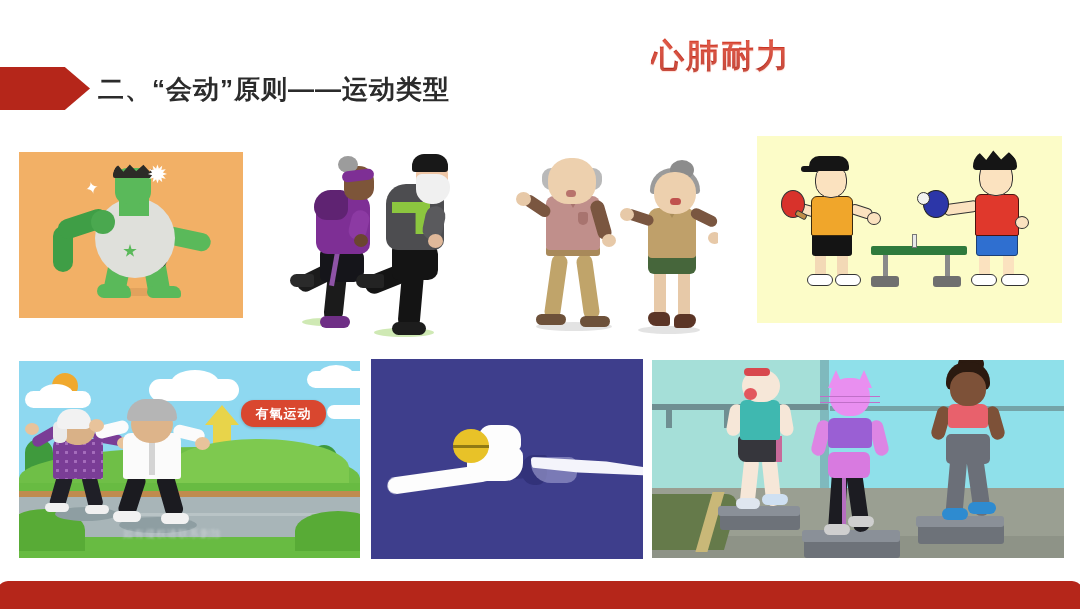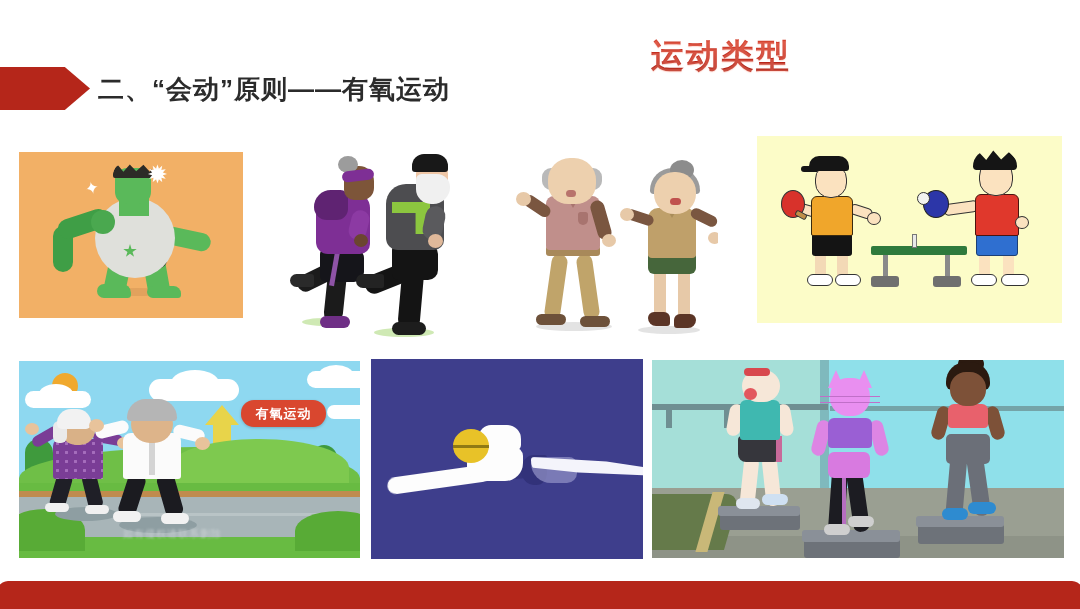--- a/index.html
+++ b/index.html
@@ -340,22 +340,22 @@
   .c3-armL  { left:282px; top:46px;  width:14px; height:34px; background:#7d5138; border-radius:7px; transform:rotate(16deg); }
   .c3-armR  { left:336px; top:46px;  width:14px; height:34px; background:#7d5138; border-radius:7px; transform:rotate(-16deg); }
   .c3-head  { left:298px; top:12px;  width:36px; height:34px; background:#7d5138; border-radius:16px; }
   .c3-hair  { left:294px; top:2px;   width:44px; height:28px; background:#2b1a10; border-radius:20px 20px 6px 6px; }
   .c3-bun   { left:306px; top:-6px;  width:26px; height:20px; background:#2b1a10; border-radius:50%; }
 </style>
 </head>
 <body>
 
 <div id="section-marker"></div>
-<div id="section-heading">二、“会动”原则——有氧运动</div>
-<div id="slide-title-main">运动类型</div>
+<div id="section-heading">二、“会动”原则——运动类型</div>
+<div id="slide-title-main">心肺耐力</div>
 
 <div class="panel" id="panel-hulk-walk">
   <div class="hk hk-sh"></div>
   <div class="hk hk-armLc"></div>
   <div class="hk hk-armL"></div>
   <div class="hk hk-legL"></div>
   <div class="hk hk-legR"></div>
   <div class="hk hk-shoeL"></div>
   <div class="hk hk-shoeR"></div>
   <div class="hk hk-short"></div>

